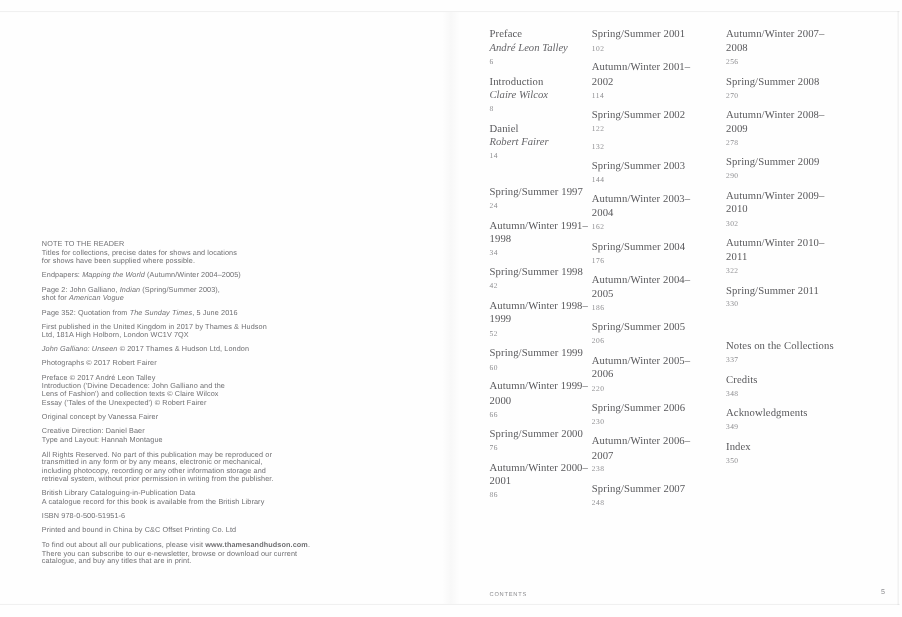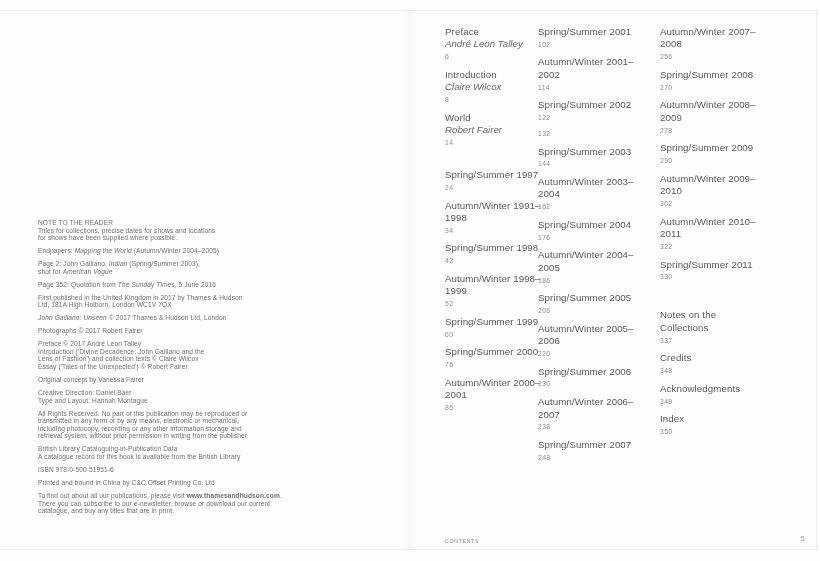--- a/index.html
+++ b/index.html
@@ -24,21 +24,21 @@
   .colophon .para{margin-bottom:5.4px;}
   .colophon .para.gap{margin-top:5px;}
   .seg-i{font-style:italic;}
   .seg-b{font-weight:bold;}
 
   
   .toc-col{position:absolute;top:26px;width:107px;}
   .toc-col1{left:445px;}
   .toc-col2{left:538px;}
   .toc-col3{left:660px;}
-  .entry{margin-bottom:7.6px;}
+  .entry{margin-bottom:7.6px;font-family:Liberation Serif, serif;}
   .etitle{font-size:9.7px;line-height:12.4px;color:#59595c;letter-spacing:0.1px;}
   .eauthor{font-size:9.7px;line-height:12.4px;font-style:italic;color:#66666a;}
   .epage{font-size:6.8px;line-height:8.1px;margin-top:2.4px;color:#8c8c8f;letter-spacing:0.4px;}
   .front-matter{margin-bottom:22px;}
   .back-matter{margin-top:28px;}
 
   .footer-label{
     position:absolute;left:445px;top:538px;
     font-size:5.2px;letter-spacing:0.7px;color:#8e8e91;
   }
@@ -131,21 +131,21 @@
             <div class="epage">6</div>
           </div>
 
           <div class="entry">
             <div class="etitle">Introduction</div>
             <div class="eauthor">Claire Wilcox</div>
             <div class="epage">8</div>
           </div>
 
           <div class="entry">
-            <div class="etitle">World</div>
+            <div class="etitle">Daniel</div>
             <div class="eauthor">Robert Fairer</div>
             <div class="epage">14</div>
           </div>
         </div>
       <div>
 
 
           <div class="entry">
             <div class="etitle">Spring/Summer 1997</div>
 
@@ -169,20 +169,25 @@
 
             <div class="epage">52</div>
           </div>
 
           <div class="entry">
             <div class="etitle">Spring/Summer 1999</div>
 
             <div class="epage">60</div>
           </div>
 
+          <div class="entry">
+            <div class="etitle">Autumn/Winter 1999–2000</div>
+
+            <div class="epage">66</div>
+          </div>
 
           <div class="entry">
             <div class="etitle">Spring/Summer 2000</div>
 
             <div class="epage">76</div>
           </div>
 
           <div class="entry">
             <div class="etitle">Autumn/Winter 2000–2001</div>
 

